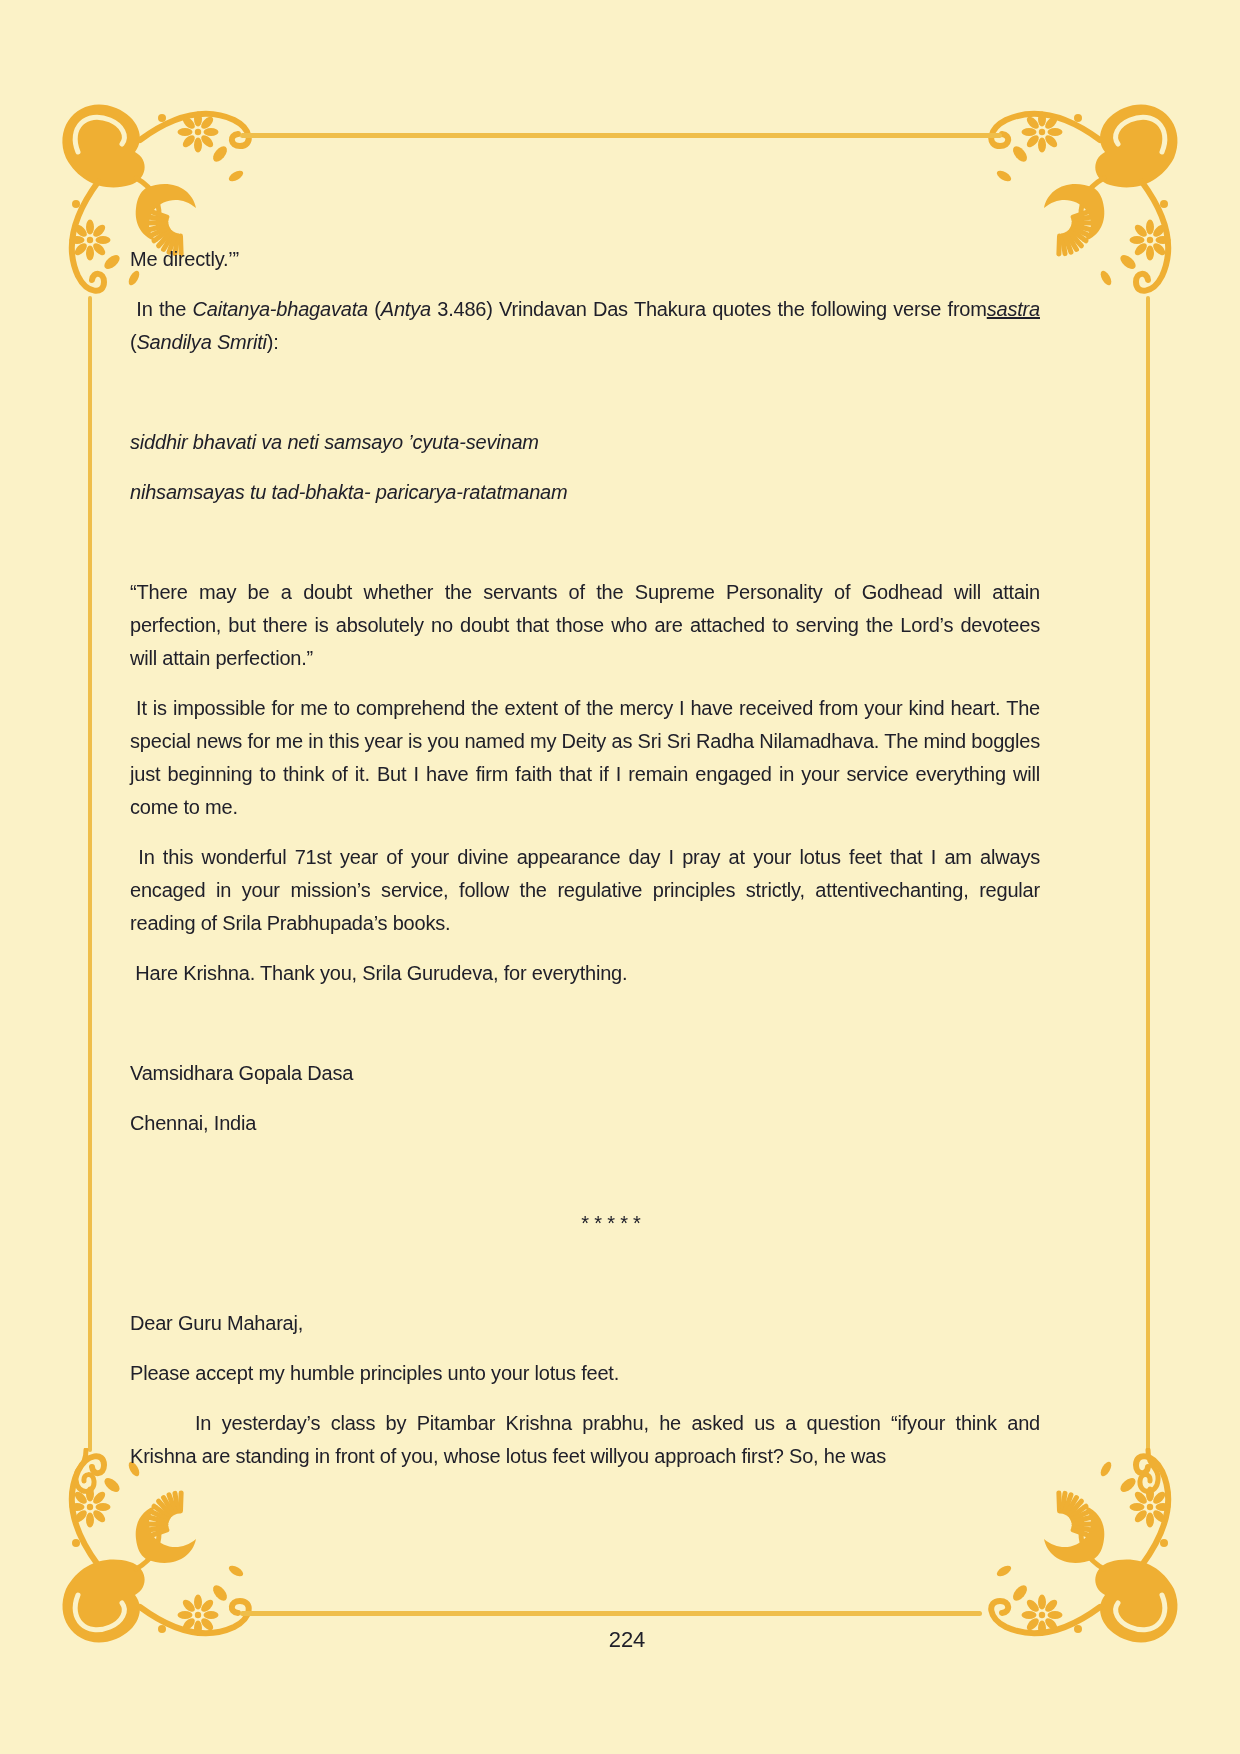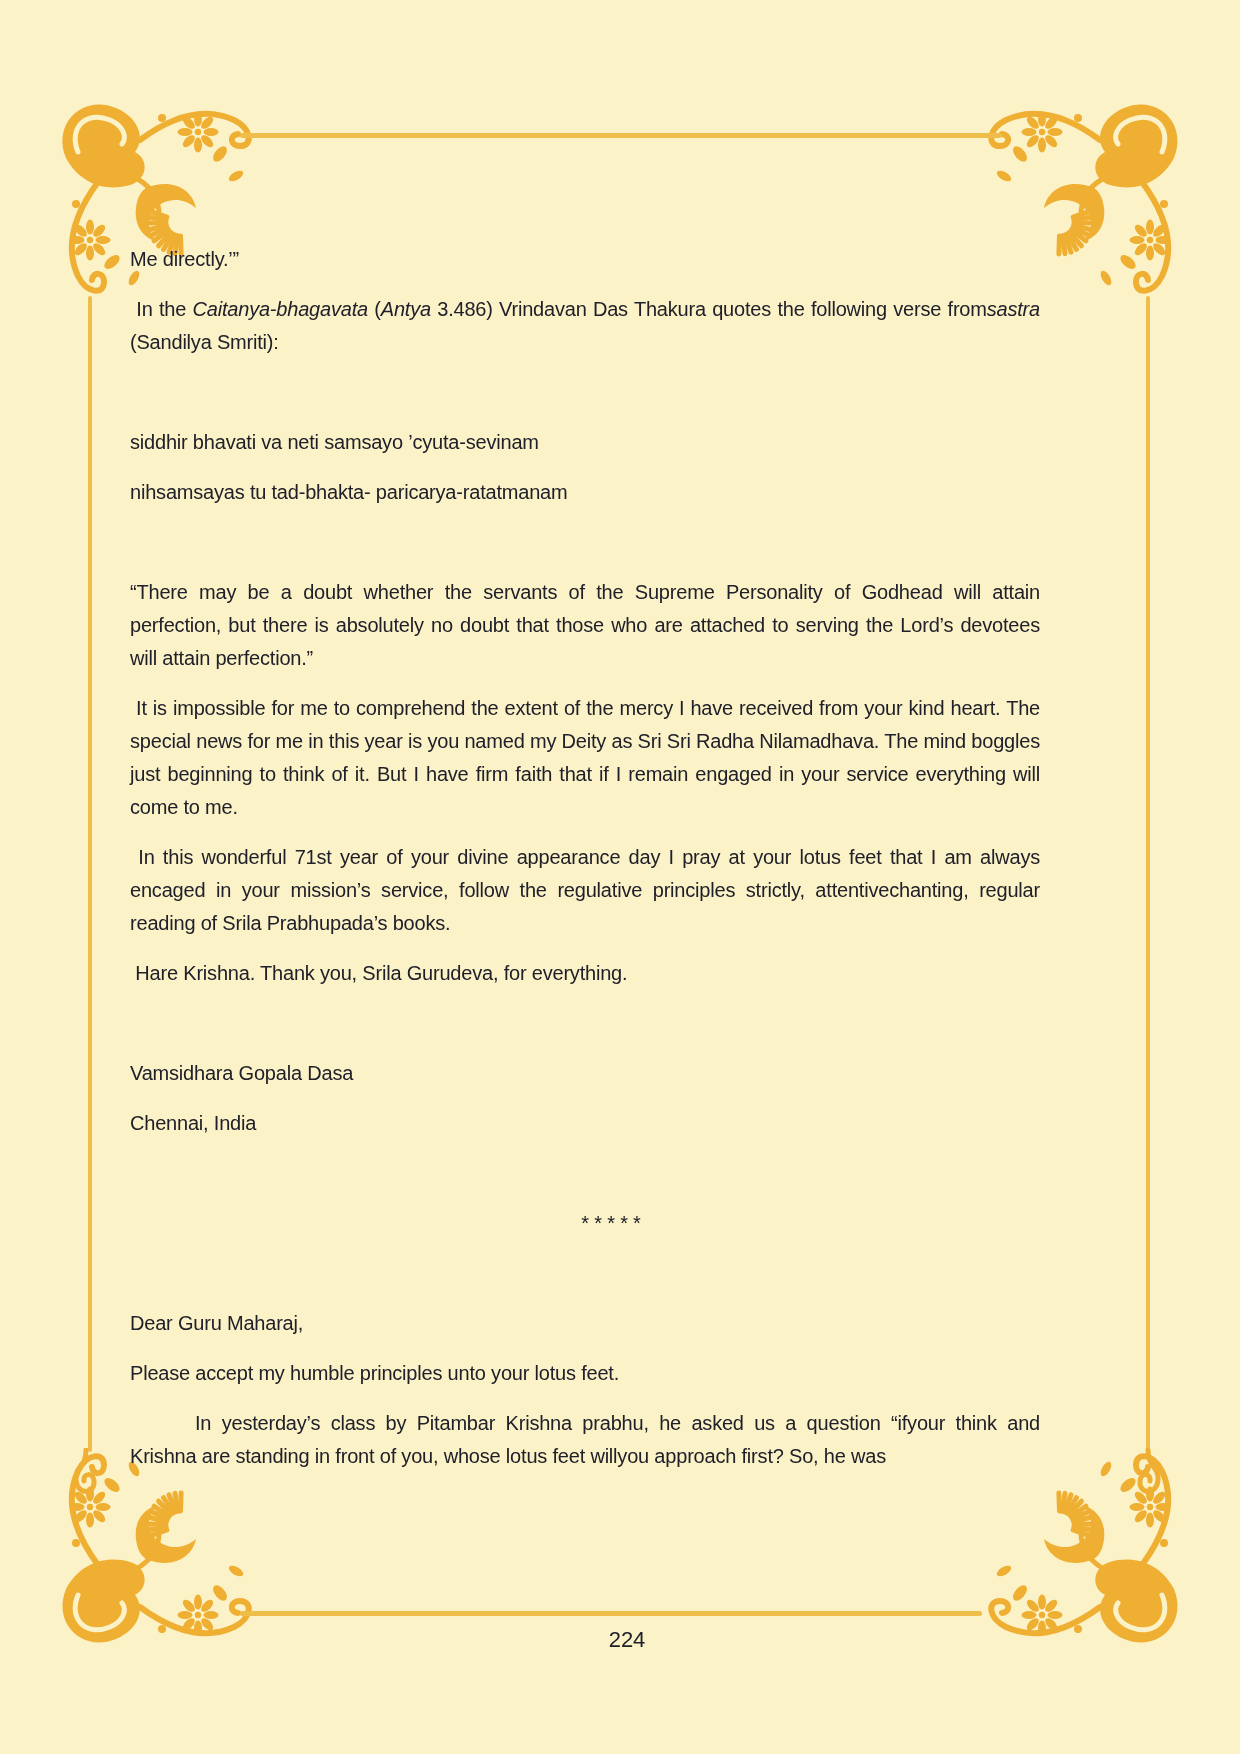--- a/index.html
+++ b/index.html
@@ -25,21 +25,21 @@
   .curl-left{left:70px;top:1448px;}
   .curl-right{left:1134px;top:1448px;transform:scaleX(-1);}
   
   .content{
     position:absolute;left:130px;top:243px;width:910px;
     color:var(--text,#20202A);
     font-size:20px;line-height:33px;letter-spacing:-0.2px;
   }
   .content p{margin:0 0 17px;white-space:pre-wrap;}
   .justify{text-align:justify;text-align-last:left;}
-  .italic{}
+  .italic{font-style:italic;}
   .spacer{height:50px;}
   .separator{text-align:center;padding-left:52px;}
   .indent{text-indent:65px;}
   .page-number{
     position:absolute;left:0;top:1628px;width:1240px;
     text-align:center;font-size:22px;line-height:24px;
     color:var(--text,#20202A);
     padding-left:7px;
   }
 </style>
@@ -119,21 +119,21 @@
 
   <svg class="curl curl-left" viewBox="0 0 30 52">
       <use href="#curl-path"></use>
     </svg>
   <svg class="curl curl-right" viewBox="0 0 30 52">
       <use href="#curl-path"></use>
     </svg>
 
   <div class="content">
     <p>Me directly.’”</p>
-    <p class="justify"><span> In the </span><span style="font-style: italic;">Caitanya-bhagavata</span><span> (</span><span style="font-style: italic;">Antya</span><span> 3.486) Vrindavan Das Thakura quotes the following verse from</span><span style="font-style: italic;">sastra</span><span> (</span><span style=" margin-top: 40px;">Sandilya Smriti</span><span>):</span></p>
+    <p class="justify"><span> In the </span><span style="font-style: italic;">Caitanya-bhagavata</span><span> (</span><span style="font-style: italic;">Antya</span><span> 3.486) Vrindavan Das Thakura quotes the following verse from</span><span style="font-style: italic; text-decoration: underline;">sastra</span><span> (</span><span style="font-style: italic; margin-top: 40px;">Sandilya Smriti</span><span>):</span></p>
     <div class="spacer"></div>
     <p class="italic">siddhir bhavati va neti samsayo ’cyuta-sevinam</p>
     <p class="italic">nihsamsayas tu tad-bhakta- paricarya-ratatmanam</p>
     <div class="spacer"></div>
     <p class="justify">“There may be a doubt whether the servants of the Supreme Personality of Godhead will attain perfection, but there is absolutely no doubt that those who are attached to serving the Lord’s devotees will attain perfection.”</p>
     <p class="justify"> It is impossible for me to comprehend the extent of the mercy I have received from your kind heart. The special news for me in this year is you named my Deity as Sri Sri Radha Nilamadhava. The mind boggles just beginning to think of it. But I have firm faith that if I remain engaged in your service everything will come to me.</p>
     <p class="justify"> In this wonderful 71st year of your divine appearance day I pray at your lotus feet that I am always encaged in your mission’s service, follow the regulative principles strictly, attentivechanting, regular reading of Srila Prabhupada’s books.</p>
     <p> Hare Krishna. Thank you, Srila Gurudeva, for everything.</p>
     <div class="spacer"></div>
     <p>Vamsidhara Gopala Dasa</p>

